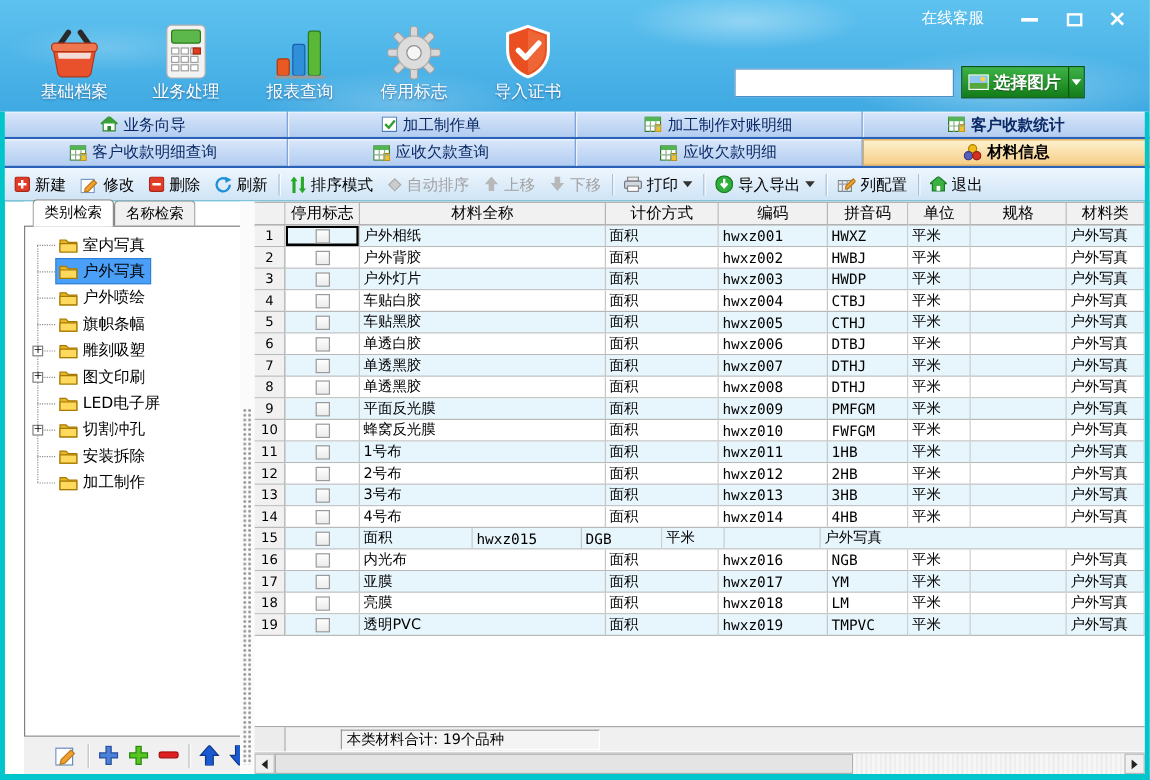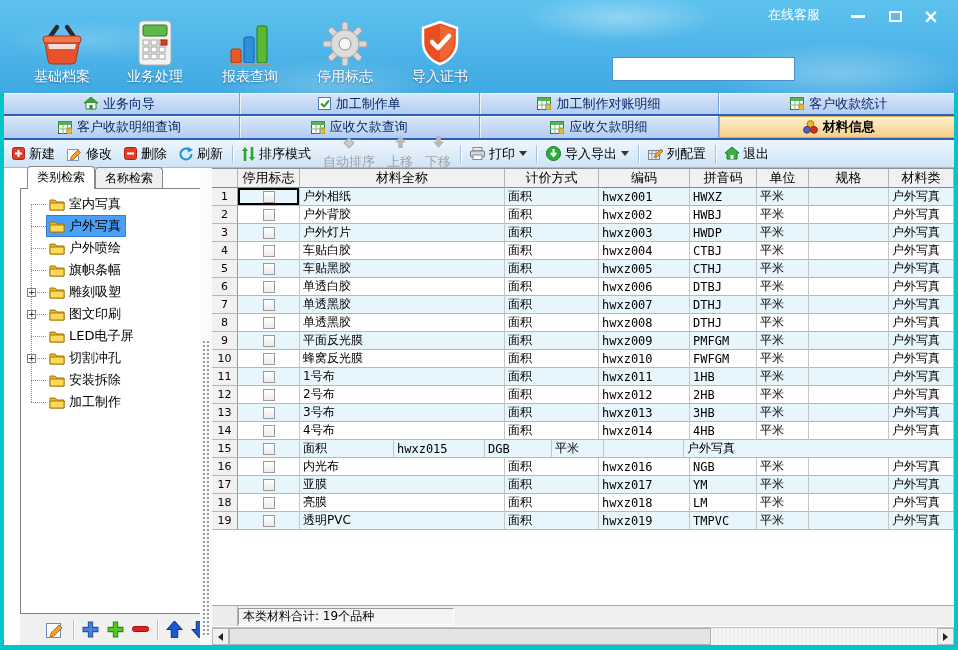--- a/index.html
+++ b/index.html
@@ -36,29 +36,29 @@
   .choose-btn .dd { width:13px; align-self:stretch; border-left:1px solid #0a520e; display:flex; align-items:center; justify-content:center; }
   .caret { width:0; height:0; border-left:4px solid transparent; border-right:4px solid transparent; border-top:5px solid #fff; }
 
   
   .tabrow { position:absolute; left:0; width:958px; display:flex; border-bottom:2px solid #2b62b8; background:#9cc0ea; }
   .tabrow1 { top:93px; height:23px; }
   .tabrow2 { top:116px; height:24px; }
   .vtab { flex:1 1 0; display:flex; align-items:center; justify-content:center; gap:5px;
     background:linear-gradient(#dcean fa,#b6cff2); background:linear-gradient(#d9e7fa,#b3cdf1);
     border-right:1px solid #7fa3d8; box-shadow:inset 1px 1px 0 #eef4fd; color:#0a2a66; font-size:13px; cursor:pointer; }
-  .vtab:last-child { border-right:none; }
+  .vtab:last-child { border-right:none;font-weight:bold; }
   .vtab.active { background:linear-gradient(#fdf3d2,#f8cd85); color:#000; font-weight:bold; box-shadow:inset 0 0 0 1px #e2ab52; }
 
   
   .toolbar { position:absolute; left:0; top:140px; width:958px; height:28px;
     background:linear-gradient(#eef6fd,#cfe4f6); border-bottom:1px solid #9fbcd8;
     display:flex; align-items:center; padding-left:6px; }
   .tbtn { display:flex; align-items:center; gap:4px; padding:2px 6px; font-size:13px; cursor:pointer; white-space:nowrap; }
-  .tbtn.disabled { color:#a2a2a2; cursor:default;flex-direction:column; }
+  .tbtn.disabled { color:#a2a2a2; cursor:default; }
   .tsep { width:1px; height:18px; background:#a8c0d8; box-shadow:1px 0 0 #fff; margin:0 3px; }
 
   
   .main { position:absolute; left:4px; top:168px; width:950px; height:477px; background:#fff; }
 
   
   .sidebar { position:absolute; left:16px; top:0; width:196px; height:477px; background:#fff; }
   .side-tabs { position:absolute; left:0; top:0; height:21px; display:flex; padding-left:7px; align-items:flex-end; }
   .side-tab { padding:2px 9px 2px; font-size:12px; border:1px solid #8a8a8a; border-bottom:none;
     border-radius:4px 4px 0 0; background:#f0f0f0; cursor:pointer; }
@@ -97,21 +97,21 @@
     display:flex; align-items:center; padding:0 3px; overflow:hidden; white-space:nowrap; font-size:12px; }
   .gcell { background:#f1f1f1; border-right:1px solid #999; border-bottom:1px solid #b8b8b8;
     display:flex; align-items:center; justify-content:center; font-size:11px; }
   .mono { font-family:"DejaVu Sans Mono","Liberation Mono",monospace; font-size:12px; }
   .cb { width:12px; height:12px; margin:0 auto; border:1px solid #9a9a9a; background:linear-gradient(#fefefe,#ececec); }
   .trow:first-child .c1.dcell { box-shadow:inset 0 0 0 2px #000; }
 
   .tfoot { position:absolute; left:0; top:437px; width:742px; height:21px; background:#f0f0f0;
     border-top:1px solid #a8a8a8; display:flex; align-items:center; }
   .tfoot .stub { width:26px; align-self:stretch; border-right:1px solid #b0b0b0; background:#ececec; }
-  .sumbox { width:216px; height:17px; border:1px solid #9a9a9a; border-right-color:#fff; border-bottom-color:#fff;
+  .sumbox { margin-left:46px; width:216px; height:17px; border:1px solid #9a9a9a; border-right-color:#fff; border-bottom-color:#fff;
     background:#f4f4f4; display:flex; align-items:center; padding-left:4px; font-size:12px; }
 
   .hscroll { position:absolute; left:0; top:459px; width:742px; height:18px; background:#f2f2f2; border-top:1px solid #c0c0c0; display:flex; }
   .harrow { width:17px; height:17px; background:#f0f0f0; border:1px solid #b8b8b8; display:flex; align-items:center; justify-content:center; cursor:pointer; }
   .tri-l { width:0; height:0; border-top:4px solid transparent; border-bottom:4px solid transparent; border-right:5px solid #222; }
   .tri-r { width:0; height:0; border-top:4px solid transparent; border-bottom:4px solid transparent; border-left:5px solid #222; }
   .hthumb { width:482px; height:17px; background:#e4e4e4; border:1px solid #b0b0b0; cursor:pointer; }
   .htrack { flex:1; background:repeating-linear-gradient(90deg,#f6f6f6 0 2px,#eee 2px 4px); }
   .hscroll .harrow.right { margin-left:0; }
 
@@ -209,20 +209,27 @@
         <span class="bar"></span>
       </div>
     <div class="winbtn" style="left:882px;">
         <span class="box"></span>
       </div>
     <div class="winbtn" style="left:918px;">
         <span class="x">×</span>
       </div>
 
     <input class="img-input" value="" style="">
+    <div class="choose-btn">
+      <span class="pic"></span>
+      <span class="lbl">选择图片</span>
+      <span class="dd">
+          <span class="caret"></span>
+        </span>
+    </div>
   </div>
 
   <div class="tabrow tabrow1">
     <div class="vtab">
       <svg width="14" height="13" viewBox="0 0 14 13">
         <path d="M7 0 L14 6 H12 V12 H2 V6 H0 z" fill="#fff" stroke="#2a8a2a"></path>
         <path d="M7 0 L14 6 H0 z" fill="#3aa03a"></path>
         <rect x="5.5" y="8" width="3" height="4" fill="#2a8a2a"></rect>
       </svg>
       <span>业务向导</span>

